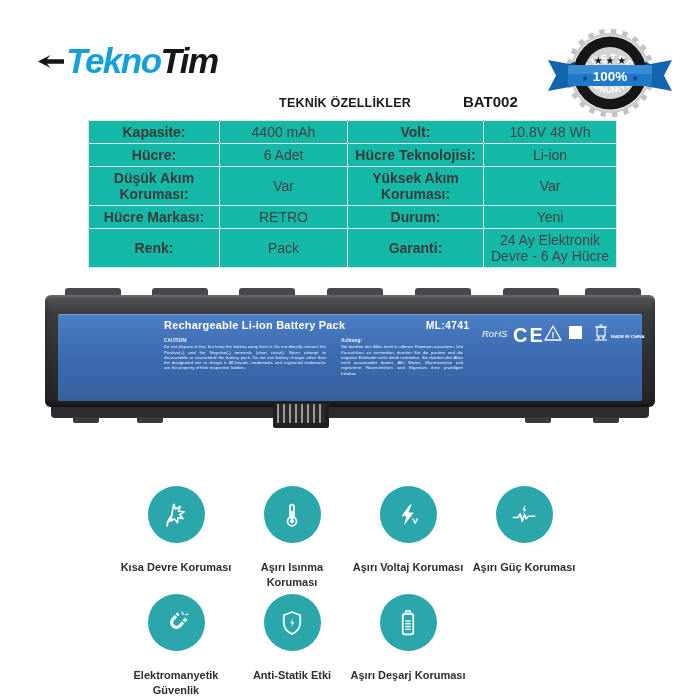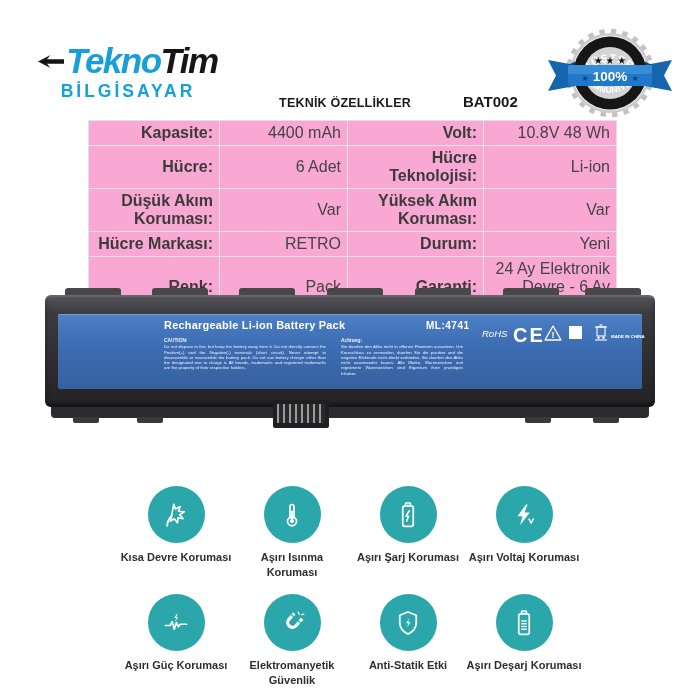--- a/index.html
+++ b/index.html
@@ -18,38 +18,38 @@
   .badge{position:absolute;left:545px;top:24px;width:130px;height:104px;}
 
   
   .specs-title{position:absolute;left:245px;top:96px;width:200px;text-align:center;
                font-size:12.5px;font-weight:bold;color:#1a1a1a;letter-spacing:.2px;}
   .product-code{position:absolute;left:463px;top:93px;width:120px;text-align:left;
                 font-size:15px;font-weight:bold;color:#1a1a1a;}
 
   
   .spec-table{position:absolute;left:88px;top:120px;border-collapse:collapse;table-layout:fixed;}
-  .spec-table td{border:1px solid #e2e2e2;text-align:right;vertical-align:middle;
-                 font-size:16px;padding:3px 6px;height:16px;background:#f9a8d4;}
+  .spec-table td{border:1px solid #e2e2e2;text-align:center;vertical-align:middle;
+                 font-size:14px;padding:3px 6px;height:16px;background:#14b8a6;}
   .spec-table td.lbl{font-weight:bold;color:#3b3b3b;}
   .spec-table td.val{color:#444;}
   .c1{width:118px}.c2{width:115px}.c3{width:123px}.c4{width:120px}
 
   
   .battery{position:absolute;left:45px;top:288px;width:610px;height:152px;}
   .bat-tab{position:absolute;top:0;height:12px;width:56px;background:#48484b;border-radius:3px 3px 0 0;}
   .bat-body{position:absolute;top:7px;left:0;width:610px;height:112px;border-radius:6px;
             background:linear-gradient(180deg,#54545a 0%,#3c3c40 16%,#2f2f33 55%,#232326 100%);
             box-shadow:inset 0 2px 2px rgba(255,255,255,.14), inset 0 -3px 4px rgba(0,0,0,.5);}
   .bat-base{position:absolute;left:6px;top:119px;width:598px;height:11px;background:#2c2c2f;border-radius:0 0 4px 4px;}
   .bat-foot{position:absolute;top:129px;height:6px;width:26px;background:#39393c;border-radius:0 0 2px 2px;}
   .bat-conn{position:absolute;left:228px;top:112px;width:56px;height:28px;background:#1f1f22;border-radius:0 0 2px 2px;}
   .bat-pins{position:absolute;left:4px;top:4px;right:4px;bottom:5px;
             background:repeating-linear-gradient(90deg,#9a9a9a 0 2px,#2a2a2a 2px 6px);}
-  .bat-label{position:absolute;top:26px;left:13px;width:584px;height:75px;border-radius:2px;color:#fff;
+  .bat-label{position:absolute;top:26px;left:13px;width:584px;height:87px;border-radius:2px;color:#fff;
              background:linear-gradient(180deg,#4c7fc4 0%,#3c6cb2 45%,#36619f 100%);
              box-shadow:inset 0 1px 1px rgba(255,255,255,.25);}
   .bl-title{position:absolute;left:106px;top:5px;font-size:11px;font-weight:bold;letter-spacing:.2px;}
   .bl-model{position:absolute;left:368px;top:6px;font-size:10px;font-weight:bold;letter-spacing:.5px;}
   .bl-caution{position:absolute;left:106px;top:24px;width:162px;font-size:4.3px;line-height:5.3px;
               color:#eef4ff;text-align:justify;}
   .bl-achtung{position:absolute;left:283px;top:24px;width:122px;font-size:4.3px;line-height:5.3px;
               color:#eef4ff;text-align:justify;}
   .bl-block-title{display:block;font-size:4.8px;font-weight:bold;margin-bottom:1px;}
   .bl-rohs{position:absolute;left:424px;top:14px;font-size:9.5px;font-weight:normal;font-style:italic;}
@@ -59,36 +59,35 @@
   .bl-sq{position:absolute;left:511px;top:12px;width:13px;height:13px;background:#fff;}
   .bl-bin{position:absolute;left:536px;top:10px;}
   .bl-made{position:absolute;left:553px;top:20px;width:44px;font-size:4.4px;font-weight:bold;color:#fff;}
 
   
   .features{position:absolute;left:0;top:486px;width:700px;display:grid;
             grid-template-columns:repeat(4,116px);justify-content:center;}
   .feature{height:108px;display:flex;flex-direction:column;align-items:center;}
   .f-circle{width:57px;height:57px;border-radius:50%;background:#2BA7AB;
             display:flex;align-items:center;justify-content:center;flex:0 0 auto;}
-  .f-label{margin-top:7px;text-align:center;font-size:11px;font-weight:bold;color:#2e2e2e;line-height:1.35;}
+  .f-label{margin-top:17px;text-align:center;font-size:11px;font-weight:bold;color:#2e2e2e;line-height:1.35;}
 </style>
 </head>
 <body>
 
 <div class="page">
 
   <div class="logo">
     <div class="logo-line">
       <span class="logo-arrow">
         <svg width="26" height="13" viewBox="0 0 26 13">
             <path d="M26 4.2 H9 L12.5 0 L0 6.5 L12.5 13 L9 8.8 H26 Z" fill="#151515"></path>
           </svg>
       </span><span class="logo-tekno">Tekno</span><span class="logo-tim">Tim</span>
     </div>
-    <div class="logo-sub">BİLGİSAYAR</div>
   </div>
 
   <div class="badge">
     <svg width="130" height="104" viewBox="0 0 130 104">
       <circle cx="65" cy="49" r="41" fill="none" stroke="#c2c2c2" stroke-width="6.5" stroke-dasharray="5.2 6.2"></circle>
       <circle cx="65" cy="49" r="40" fill="#cbcbcb"></circle>
       <circle cx="65" cy="49" r="37.5" fill="#efefef"></circle>
       <circle cx="65" cy="49" r="36.5" fill="#161616"></circle>
       <circle cx="65" cy="49" r="26" fill="#d4d4d4"></circle>
       <defs>
@@ -221,30 +220,20 @@
         <svg width="30" height="30" viewBox="0 0 24 24">
           <path d="M10.4 14.4 V5.2 a1.6 1.6 0 0 1 3.2 0 V14.4" fill="none" stroke="#fff" stroke-width="1.4" stroke-linecap="round"></path>
           <circle cx="12" cy="17" r="3.6" fill="none" stroke="#fff" stroke-width="1.4"></circle>
           <circle cx="12" cy="17" r="1.6" fill="#fff"></circle>
           <line x1="12" y1="15.6" x2="12" y2="9" stroke="#fff" stroke-width="1.4" stroke-linecap="round"></line>
         </svg>
       </div>
       <div class="f-label">Aşırı Isınma Koruması</div>
     </div>
 
-    <div class="feature">
-      <div class="f-circle">
-        <svg width="30" height="30" viewBox="0 0 24 24">
-          <rect x="10" y="2.4" width="4" height="2" rx=".5" fill="none" stroke="#fff" stroke-width="1.1"></rect>
-          <rect x="7.8" y="4.6" width="8.4" height="16.4" rx="1.6" fill="none" stroke="#fff" stroke-width="1.4"></rect>
-          <path d="M13 8.6 L10.4 13 H12.4 L11 16.8" fill="none" stroke="#fff" stroke-width="1.3" stroke-linejoin="round" stroke-linecap="round"></path>
-        </svg>
-      </div>
-      <div class="f-label">Aşırı Şarj Koruması</div>
-    </div>
 
     <div class="feature">
       <div class="f-circle">
         <svg width="30" height="30" viewBox="0 0 24 24">
           <path d="M13.6 3.5 L6.8 13 H10.8 L8.8 20.2 L16.6 10 H12.4 L14.9 3.5 Z" fill="#fff"></path>
           <path d="M16 15.2 l1.7 3.4 l1.7 -3.4" fill="none" stroke="#fff" stroke-width="1.2" stroke-linecap="round" stroke-linejoin="round"></path>
         </svg>
       </div>
       <div class="f-label">Aşırı Voltaj Koruması</div>
     </div>

